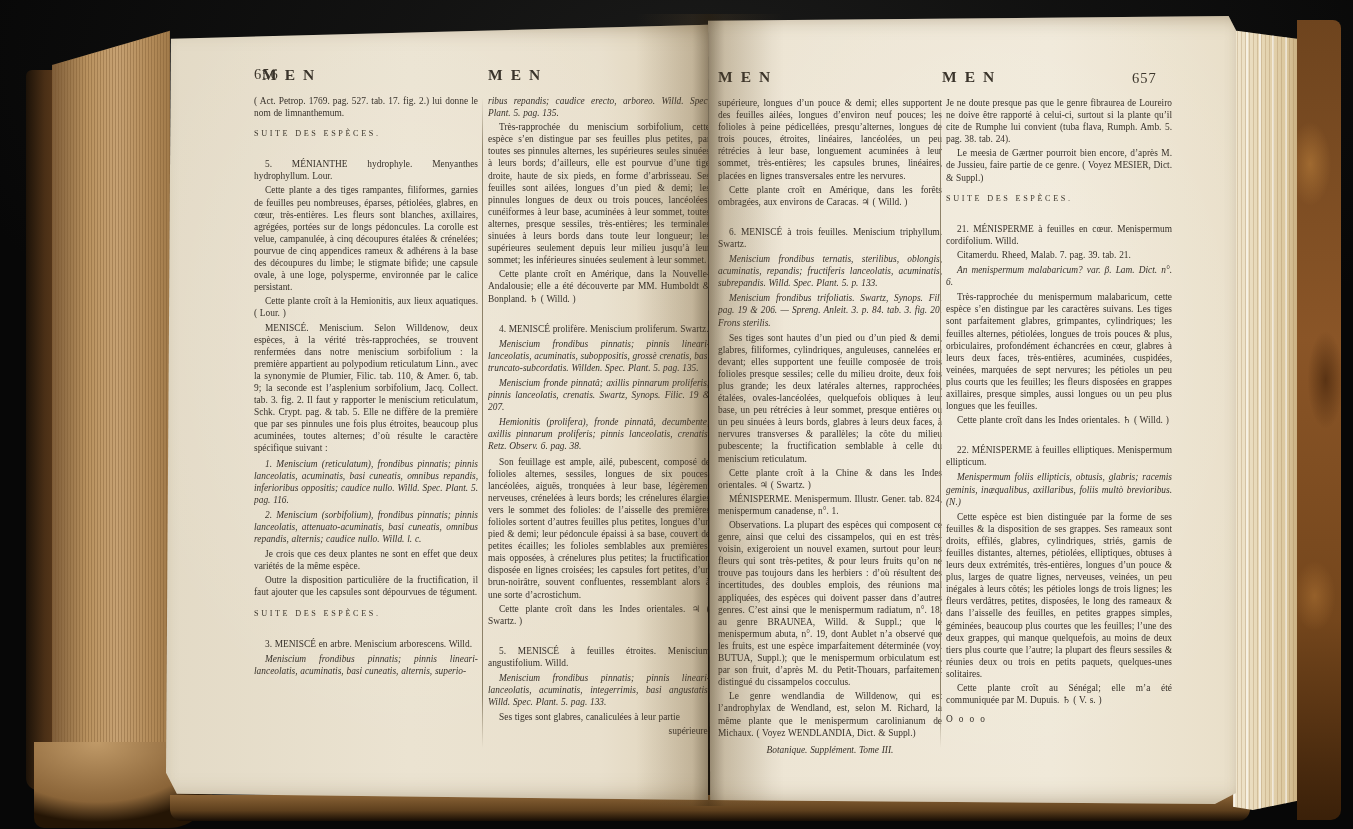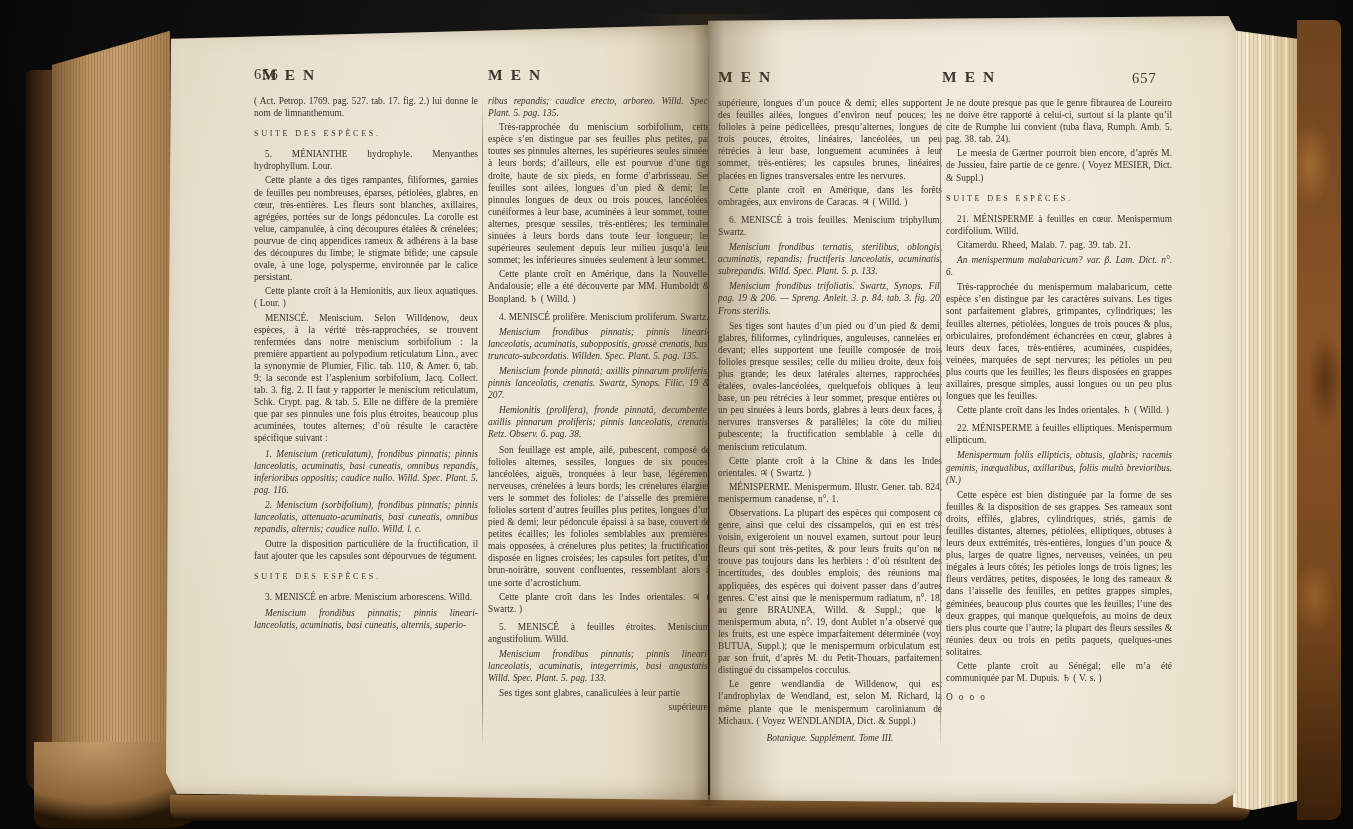--- a/index.html
+++ b/index.html
@@ -55,21 +55,21 @@
   .pagenum{position:absolute;font-size:14.5px;color:#3c362c;letter-spacing:1px;}
   .running-head{position:absolute;text-align:left;font-size:15.5px;font-weight:600;
     letter-spacing:8px;color:#3a342b;}
   .col{position:absolute;text-align:justify;font-size:9.4px;line-height:12.1px;
     color:#37312a;overflow:hidden;word-spacing:.4px;}
   .col-rule{position:absolute;width:1px;background:linear-gradient(180deg,rgba(90,80,62,0),#8d8168 8%,#8d8168 92%,rgba(90,80,62,0));}
   .para{margin:0 0 2px;text-indent:11px;}
   .flush,.flush-italic,.catchword,.sig-title,.sig-mark,.h-section{text-indent:0;}
   .italic,.flush-italic{font-style:italic;}
   .italic{margin:3px 0;}
-  .entry{margin-top:6px;}
+  .entry{margin-top:18px;}
   .h-section{text-transform:uppercase;letter-spacing:2.6px;
     font-size:8.2px;margin:9px 0 8px;color:#3c362c;}
   .catchword{text-align:right;margin-top:1px;}
   .sig-title{text-align:center;font-style:italic;margin-top:5px;}
   .sig-mark{text-align:left;letter-spacing:6px;margin-top:7px;}
 </style>
 </head>
 <body>
 
 <div class="scene">
@@ -87,20 +87,21 @@
     <div class="running-head" style="left:322px;top:42px;width:222px;">MEN</div>
     <div class="col" style="left:88px;top:71px;width:224px;height:668px;">
         <p class="para flush">( Act. Petrop. 1769. pag. 527. tab. 17. fig. 2.) lui donne le nom de limnanthemum.</p>
         <p class="para h-section">Suite des espèces.</p>
         <p class="para entry">5. MÉNIANTHE hydrophyle. Menyanthes hydrophyllum. Lour.</p>
         <p class="para normal">Cette plante a des tiges rampantes, filiformes, garnies de feuilles peu nombreuses, éparses, pétiolées, glabres, en cœur, très-entières. Les fleurs sont blanches, axillaires, agrégées, portées sur de longs pédoncules. La corolle est velue, campanulée, à cinq découpures étalées &amp; crénelées; pourvue de cinq appendices rameux &amp; adhérens à la base des découpures du limbe; le stigmate bifide; une capsule ovale, à une loge, polysperme, environnée par le calice persistant.</p>
         <p class="para normal">Cette plante croît à la Hemionitis, aux lieux aquatiques. ( Lour. )</p>
         <p class="para normal">MENISCÉ. Meniscium. Selon Willdenow, deux espèces, à la vérité très-rapprochées, se trouvent renfermées dans notre meniscium sorbifolium : la première appartient au polypodium reticulatum Linn., avec la synonymie de Plumier, Filic. tab. 110, &amp; Amer. 6, tab. 9; la seconde est l’asplenium sorbifolium, Jacq. Collect. tab. 3. fig. 2. Il faut y rapporter le meniscium reticulatum, Schk. Crypt. pag. &amp; tab. 5. Elle ne diffère de la première que par ses pinnules une fois plus étroites, beaucoup plus acuminées, toutes alternes; d’où résulte le caractère spécifique suivant :</p>
         <p class="para italic">1. Meniscium (reticulatum), frondibus pinnatis; pinnis lanceolatis, acuminatis, basi cuneatis, omnibus repandis, inferioribus oppositis; caudice nullo. Willd. Spec. Plant. 5. pag. 116.</p>
         <p class="para italic">2. Meniscium (sorbifolium), frondibus pinnatis; pinnis lanceolatis, attenuato-acuminatis, basi cuneatis, omnibus repandis, alternis; caudice nullo. Willd. l. c.</p>
+        <p class="para normal">Je crois que ces deux plantes ne sont en effet que deux variétés de la même espèce.</p>
         <p class="para normal">Outre la disposition particulière de la fructification, il faut ajouter que les capsules sont dépourvues de tégument.</p>
         <p class="para h-section">Suite des espèces.</p>
         <p class="para entry">3. MENISCÉ en arbre. Meniscium arborescens. Willd.</p>
         <p class="para italic">Meniscium frondibus pinnatis; pinnis lineari-lanceolatis, acuminatis, basi cuneatis, alternis, superio-</p>
       </div>
     <div class="col-rule" style="left:316px;top:74px;height:650px;"></div>
     <div class="col" style="left:322px;top:71px;width:222px;height:672px;">
         <p class="para flush-italic">ribus repandis; caudice erecto, arboreo. Willd. Spec. Plant. 5. pag. 135.</p>
         <p class="para normal">Très-rapprochée du meniscium sorbifolium, cette espèce s’en distingue par ses feuilles plus petites, par toutes ses pinnules alternes, les supérieures seules sinuées à leurs bords; d’ailleurs, elle est pourvue d’une tige droite, haute de six pieds, en forme d’arbrisseau. Ses feuilles sont ailées, longues d’un pied &amp; demi; les pinnules longues de deux ou trois pouces, lancéolées, cunéiformes à leur base, acuminées à leur sommet, toutes alternes, presque sessiles, très-entières; les terminales sinuées à leurs bords dans toute leur longueur; les supérieures seulement depuis leur milieu jusqu’à leur sommet; les inférieures sinuées seulement à leur sommet.</p>
         <p class="para normal">Cette plante croît en Amérique, dans la Nouvelle-Andalousie; elle a été découverte par MM. Humboldt &amp; Bonpland. ♄ ( Willd. )</p>

